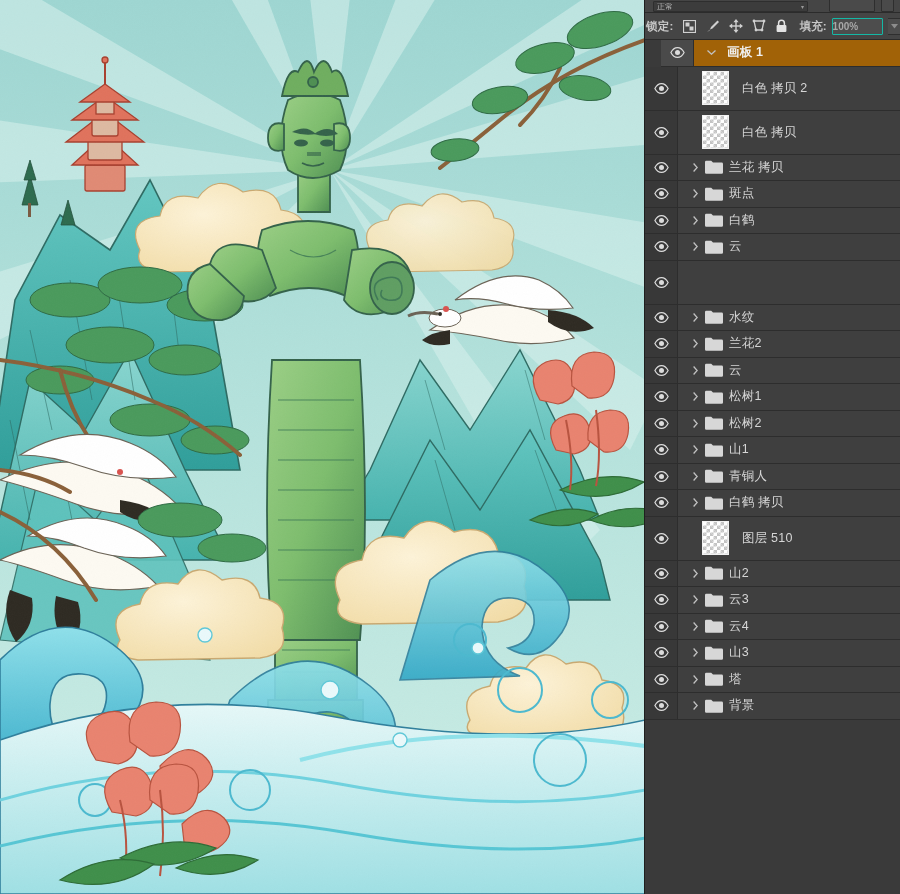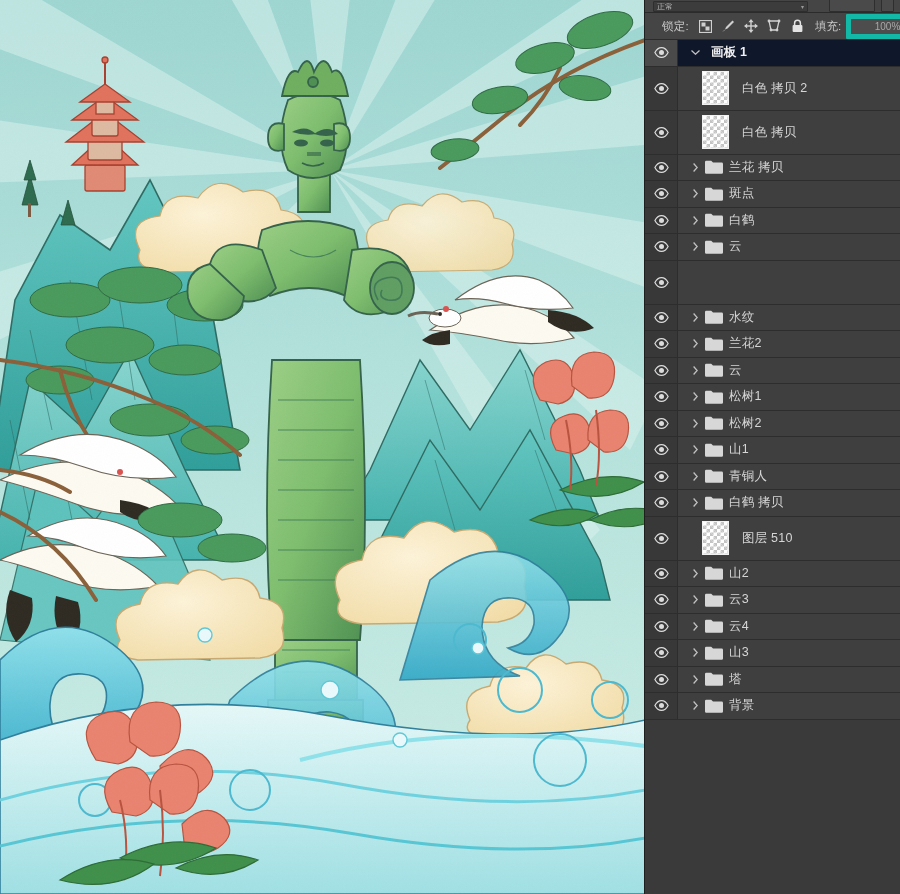--- a/index.html
+++ b/index.html
@@ -24,40 +24,40 @@
             border-radius:1px;display:flex;align-items:flex-end;justify-content:space-between;
             padding:0 3px;box-sizing:border-box;}
   .blendsel span{font-size:8px;color:#b6b6b6;line-height:8px;overflow:hidden;white-space:nowrap;}
   .blendsel .cv{font-size:6px;color:#9a9a9a;}
   .opgap{flex:1;}
   .opbox{flex:0 0 44px;height:11px;background:#4a4a4a;border:1px solid #2e2e2e;border-radius:1px;}
   .opbox2{flex:0 0 11px;height:11px;background:#4a4a4a;border:1px solid #2e2e2e;border-radius:1px;}
 
   
   .lockrow{height:27px;background:#454545;display:flex;align-items:center;
-           padding:0 6px 0 17px;box-sizing:border-box;border-bottom:1px solid #2b2b2b;}
+           padding:0 6px 0 1px;box-sizing:border-box;border-bottom:1px solid #2b2b2b;font-weight:bold;}
   .lockrow .lbl{font-size:11.5px;color:#c8c8c8;white-space:nowrap;letter-spacing:.3px;}
   .lockicons{display:flex;align-items:center;gap:9px;margin-left:9px;}
   .lockicons .ic{width:14px;height:14px;display:flex;align-items:center;justify-content:center;}
   .lockicons .ic svg{display:block;}
   .fillwrap{display:flex;align-items:center;margin-left:11px;gap:5px;}
   .fillwrap .lbl2{font-size:11.5px;color:#c8c8c8;white-space:nowrap;}
-  .fillfield{width:49px;height:15px;background:#4d4d4d;border:5px solid #14b8a6;border-radius:1px;
-             display:flex;align-items:center;justify-content:flex-end;}
+  .fillfield{width:49px;height:15px;background:#4d4d4d;border:1px solid #14b8a6;border-radius:1px;
+             display:flex;align-items:center;justify-content:flex-start;}
   .fillfield span{font-size:10px;color:#a8a8a8;}
   .fillcaret{width:13px;height:15px;background:#4d4d4d;border:1px solid #2f2f2f;border-left:none;
              border-radius:0 1px 1px 0;display:flex;align-items:center;justify-content:center;}
 
   
   .list{flex:1;overflow:hidden;background:#3a3a3a;}
   .row{display:flex;align-items:center;position:relative;
        border-bottom:1px solid #2d2d2d;background:#3f3f3f;box-sizing:border-box;}
   .row.h26{height:26.5px;}
   .row.h44{height:44px;}
-  .row.selected{background:#0f172a;}
+  .row.selected{background:#a16207;margin-left:16px;}
   .eye{width:33px;min-width:33px;height:100%;display:flex;align-items:center;justify-content:center;
        background:#383838;border-right:1px solid #2d2d2d;box-sizing:border-box;}
   .row.selected .eye{background:#4a4a4a;}
   .eye svg{display:block;}
   .body{flex:1;display:flex;align-items:center;height:100%;padding-left:10px;box-sizing:border-box;gap:0;}
   .chev{width:15px;min-width:15px;display:flex;align-items:center;justify-content:center;}
   .chev svg{display:block;}
   .folder{width:22px;min-width:22px;display:flex;align-items:center;justify-content:center;margin-right:4px;}
   .thumb{width:27px;min-width:27px;height:34px;margin-right:13px;margin-left:14px;
          border:1px solid #f2f2f2;box-sizing:border-box;

